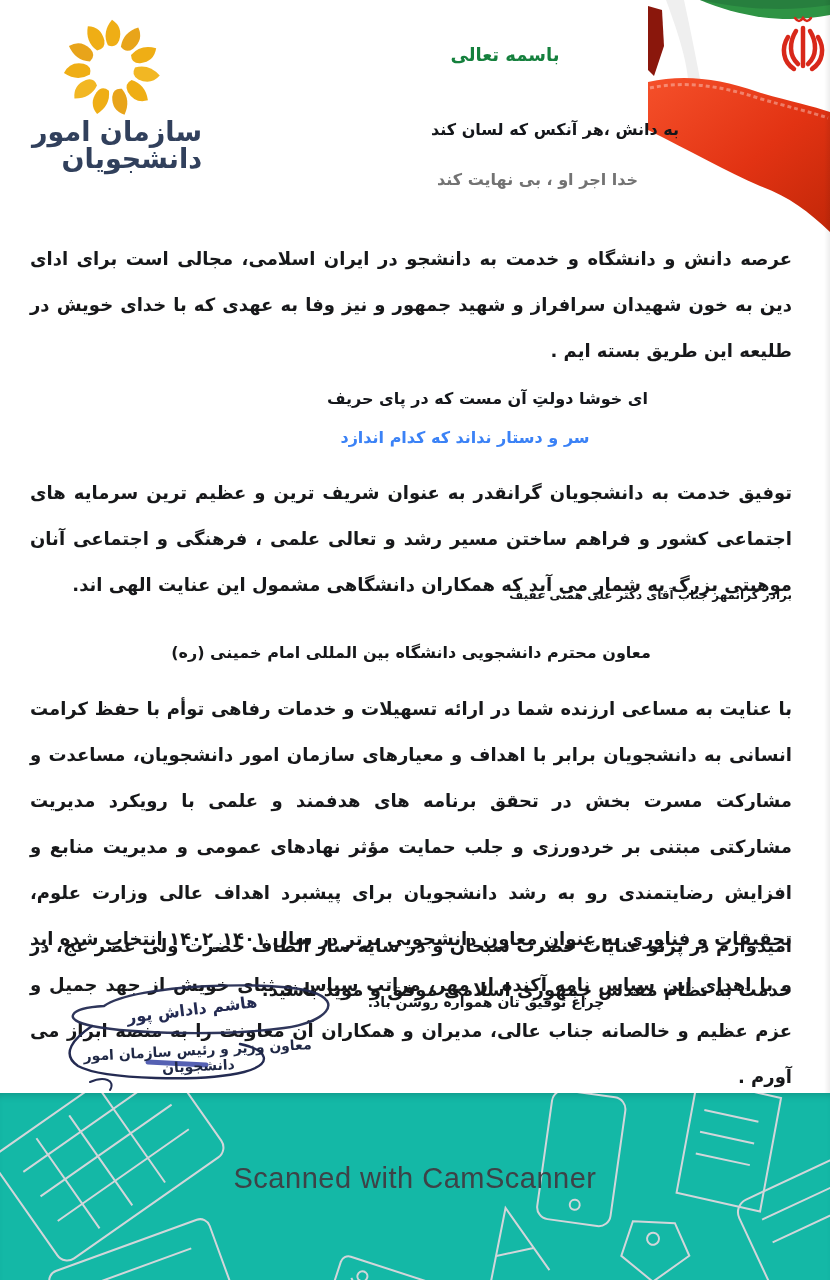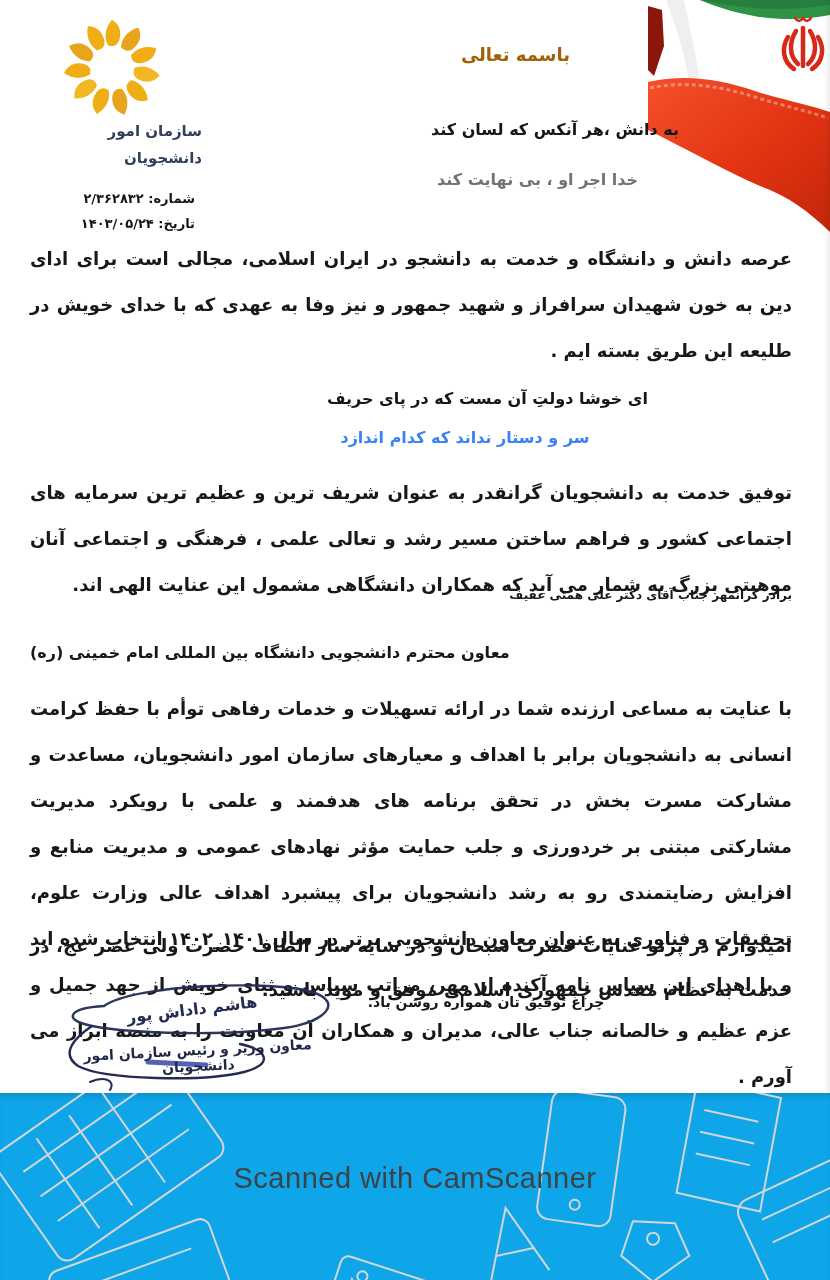--- a/index.html
+++ b/index.html
@@ -11,33 +11,33 @@
   .canvas::after{ 
     content:""; position:absolute; top:0; right:0; width:6px; height:1093px;
     background:linear-gradient(to left, rgba(0,0,0,.07), rgba(0,0,0,0));
     pointer-events:none;
   }
   
   .logo-sun{ position:absolute; left:58px; top:14px; width:108px; height:108px; }
   .org-name{
     position:absolute; left:30px; top:118px; width:172px;
     direction:rtl; text-align:right; color:#31405c;
-    font-weight:bold; font-size:15px; line-height:27px;
+    font-weight:bold; font-size:27px; line-height:27px;
   }
   .org-name .l2{ margin-left:26px; display:block; }
   .ref-block{
     position:absolute; left:43px; top:186px; width:152px;
     direction:rtl; text-align:right; color:#14161a;
     font-weight:bold; font-size:13px; line-height:25px;
   }
   .flag{ position:absolute; left:648px; top:0; width:182px; height:238px; }
   
   .bismillah{
-    position:absolute; left:440px; top:44px; width:130px; text-align:right;
-    direction:rtl; font-weight:bold; font-size:18px; color:#a16207;
+    position:absolute; left:440px; top:44px; width:130px; text-align:center;
+    direction:rtl; font-weight:bold; font-size:18px; color:#15803d;
   }
   .poem-top-1{ position:absolute; left:405px; top:120px; width:300px; text-align:center;
     direction:rtl; font-weight:bold; font-size:16px; color:#15171b; }
   .poem-top-2{ position:absolute; left:430px; top:170px; width:215px; text-align:center;
     direction:rtl; font-weight:bold; font-size:16px; color:#737373; }
   
   .ltr-line{ unicode-bidi:plaintext; }
   .para{
     position:absolute; left:30px; width:762px; direction:rtl;
     font-weight:bold; color:#17181a; font-size:18px; line-height:46px;
@@ -45,41 +45,41 @@
   }
   .single{ text-align:right; }
   .p1{ top:236px; }
   .p2{ top:326px; }
   .poem-mid-1{ position:absolute; left:320px; top:382px; width:335px; text-align:center;
     direction:rtl; font-weight:bold; font-size:16px; color:#15171b;margin-top:7px; }
   .poem-mid-2{ position:absolute; left:330px; top:428px; width:270px; text-align:center;
     direction:rtl; font-weight:bold; font-size:16px; color:#3b82f6; }
   .p3{ top:470px; }
   .addr-name{ top:572px; text-align:right; font-size:12px; }
-  .addr-title{ top:630px; text-align:left; font-size:16px; }
+  .addr-title{ top:630px; text-align:center; font-size:16px; }
   .p4{ top:686px; }
   .p5{ top:924px; line-height:44px; }
   .closing{
     position:absolute; left:330px; top:994px; width:312px; text-align:center;
     direction:rtl; font-weight:bold; font-size:14px; color:#15171b;
   }
   
   .sig-svg{ position:absolute; left:44px; top:978px; width:306px; height:118px; }
   .sig-name{
     position:absolute; left:92px; top:1000px; width:200px; direction:rtl; text-align:center;
     font-weight:bold; font-size:16px; color:#242b52; transform:rotate(-7deg);
   }
   .sig-title{
     position:absolute; left:48px; top:1042px; width:300px; direction:rtl; text-align:center;
     font-weight:bold; font-size:14px; color:#1f2845; transform:rotate(-3deg);
   }
   
   .footer{
     position:absolute; left:0; top:1093px; width:830px; height:187px;
-    background:#0ea5e9; overflow:hidden;
+    background:#14b8a6; overflow:hidden;
     box-shadow:inset 0 7px 9px -6px rgba(0,0,0,.22);
   }
   .footer-doodles{ position:absolute; left:0; top:0; width:830px; height:187px; }
   .footer-text{
     position:absolute; left:0; top:0; width:830px; height:170px;
     display:flex; align-items:center; justify-content:center;
     font-family:"Liberation Sans", sans-serif;
     font-size:29px; color:#3d4247; letter-spacing:.5px;
   }
 </style>
@@ -126,30 +126,20 @@
           </g>
       </g>
     </g>
   </svg>
 
   <div class="org-name">
     <span class="l1">سازمان امور</span>
     <span class="l2">دانشجویان</span>
   </div>
 
-  <div class="ref-block">
-    <div>
-      <span>شماره:</span>
-      <span class="ltr-line">۲/۳۶۲۸۳۲</span>
-    </div>
-    <div>
-      <span>تاریخ:</span>
-      <span class="ltr-line">۱۴۰۳/۰۵/۲۴</span>
-    </div>
-  </div>
 
   <svg class="flag" viewBox="0 0 182 238">
     <defs>
       <linearGradient id="redGrad" x1="0" y1="0" x2="1" y2="1">
         <stop offset="0" stop-color="#f5502a"></stop>
         <stop offset=".55" stop-color="#e23313"></stop>
         <stop offset="1" stop-color="#c22708"></stop>
       </linearGradient>
     </defs>
 

